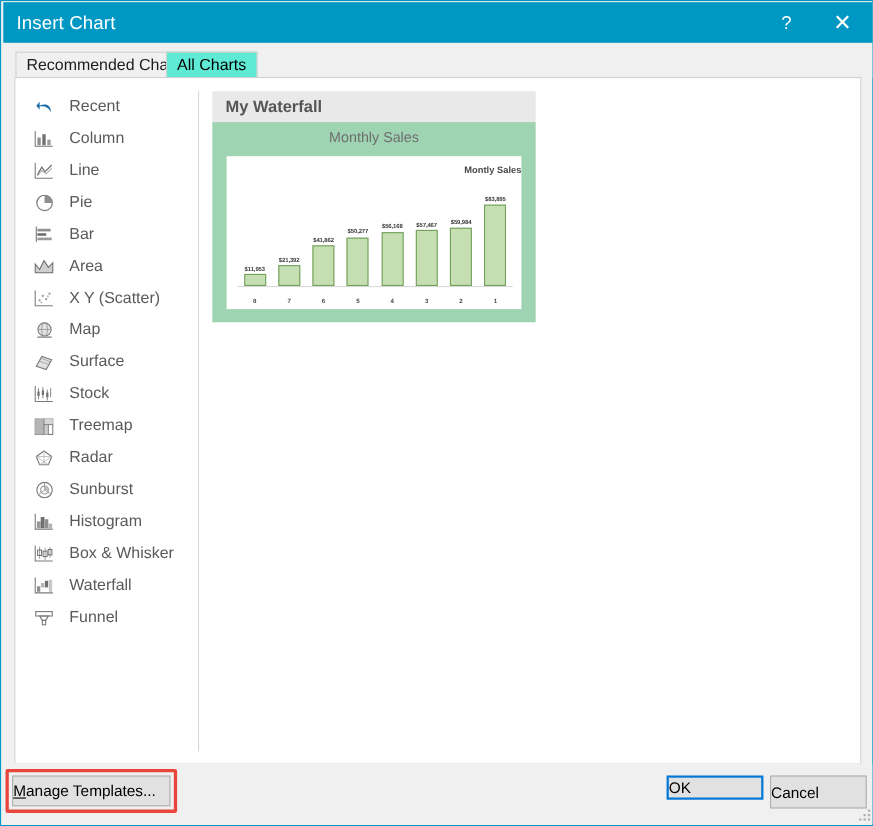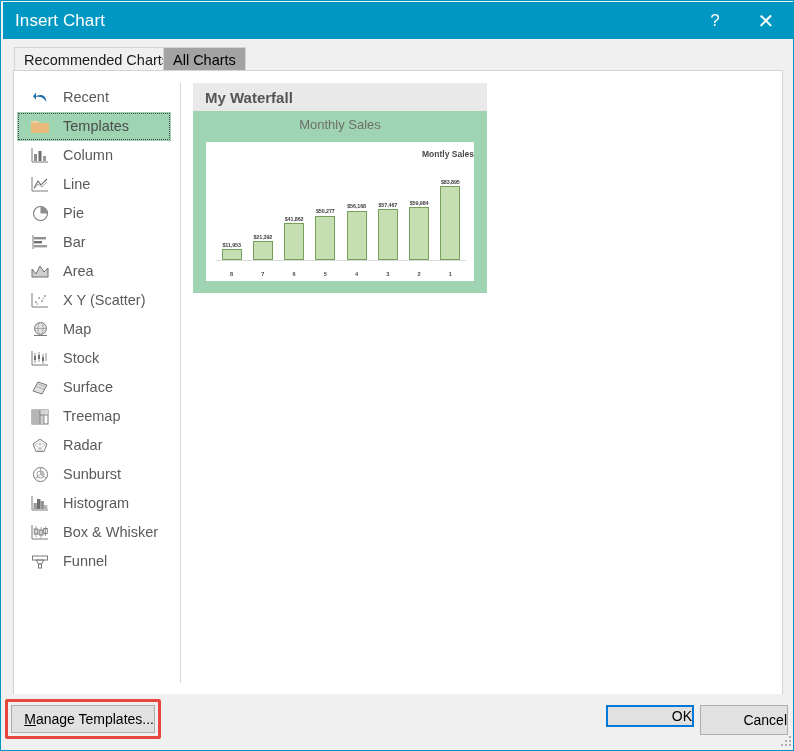--- a/index.html
+++ b/index.html
@@ -61,25 +61,24 @@
     border: 1px solid #d2d2d2;
     border-bottom: none;
     background: #f0f0f0;
     color: #1b1b1b;
     font-size: 14.5px;
     display: flex; align-items: center; justify-content: center;
     padding: 0 9px;
     cursor: default;
   }
   .tab.sel {
-    background: #a3a3a3;
+    background: #5eead4;
     border-color: #d2d2d2;
     height: 25px;
     color: #000;
-    margin-left: 12px;
   }
   .tab-rec { left: 12px; }
   .tab-all { left: 149px; }
 
   
   .panel {
     position: absolute;
     left: 12px; top: 69px;
     width: 770px; height: 625px;
     box-sizing: border-box;
@@ -239,21 +238,21 @@
     border: 3px solid #e8453c;
     border-radius: 2px;
     box-sizing: border-box;
   }
   .btn {
     box-sizing: border-box;
     background: #e1e1e1;
     border: 1px solid #adadad;
     color: #000000;
     font-size: 14px;
-    display: flex; align-items: center; justify-content: flex-end;
+    display: flex; align-items: center; justify-content: flex-start;
     cursor: default;
   }
   .btn-manage {
     width: 144px; height: 28px;
   }
   .btn-manage u { text-decoration: underline; }
   .btn-ok {
     position: absolute;
     right: 100px; top: 11px;
     width: 88px; height: 22px;
@@ -304,29 +303,20 @@
 
       <div class="side-item">
         <span class="ico">
           <svg width="17" height="15" viewBox="0 0 17 15">
               <path d="M4 6 L4 2.5 L1 6.2 L4 9.8 L4 6.8 C9 6.2 12 8 14.5 12 C14 5.5 10 3.6 4 6 Z" fill="#1f6fa8"></path>
             </svg>
         </span>
         <span class="lbl">Recent</span>
       </div>
 
-      <div class="side-item sel">
-        <span class="ico">
-          <svg width="18" height="15" viewBox="0 0 18 15">
-              <path d="M0 2 L7 2 L8.4 4 L18 4 L18 14 L0 14 Z" fill="#e8b97a"></path>
-              <path d="M0 2 L7 2 L8.4 4 L0 4 Z" fill="#f0cd9c"></path>
-            </svg>
-        </span>
-        <span class="lbl">Templates</span>
-      </div>
 
       <div class="side-item">
         <span class="ico">
           <svg width="18" height="17" viewBox="0 0 18 17">
               <path d="M1 1 L1 15 L17 15" stroke="#7a7a7a" fill="none" stroke-width="1"></path>
               <rect x="3" y="7" width="3" height="7" fill="#8e8e8e"></rect>
               <rect x="7.5" y="4" width="3" height="10" fill="#6f6f6f"></rect>
               <rect x="12" y="9" width="3" height="5" fill="#9a9a9a"></rect>
             </svg>
         </span>
@@ -397,39 +387,39 @@
               <ellipse cx="8.5" cy="7.5" rx="2.6" ry="6" fill="none" stroke="#9a9a9a" stroke-width=".8"></ellipse>
               <path d="M2.6 7.5 L14.4 7.5" stroke="#9a9a9a" stroke-width=".8"></path>
               <path d="M2 14.5 L15 14.5" stroke="#7a7a7a" stroke-width="1"></path>
             </svg>
         </span>
         <span class="lbl">Map</span>
       </div>
 
       <div class="side-item">
         <span class="ico">
+          <svg width="18" height="16" viewBox="0 0 18 16">
+              <path d="M2 11 L7 2 L16 5 L11 14 Z" fill="#e0e0e0" stroke="#7a7a7a" stroke-width="1"></path>
+              <path d="M4.6 6.3 L13.2 9.2 M6.6 3.8 L15 7" stroke="#9a9a9a" stroke-width=".7"></path>
+            </svg>
+        </span>
+        <span class="lbl">Surface</span>
+      </div>
+
+      <div class="side-item">
+        <span class="ico">
           <svg width="18" height="17" viewBox="0 0 18 17">
               <path d="M1 1 L1 15 L17 15" stroke="#7a7a7a" fill="none" stroke-width="1"></path>
               <path d="M4 3 L4 13 M8 2 L8 12 M12 4 L12 14 M15 3 L15 11" stroke="#8e8e8e" stroke-width="1"></path>
               <rect x="3" y="6" width="2" height="4" fill="#6f6f6f"></rect>
               <rect x="7" y="5" width="2" height="4" fill="#6f6f6f"></rect>
               <rect x="11" y="7" width="2" height="4" fill="#6f6f6f"></rect>
             </svg>
         </span>
         <span class="lbl">Stock</span>
-      </div>
-
-      <div class="side-item">
-        <span class="ico">
-          <svg width="18" height="16" viewBox="0 0 18 16">
-              <path d="M2 11 L7 2 L16 5 L11 14 Z" fill="#e0e0e0" stroke="#7a7a7a" stroke-width="1"></path>
-              <path d="M4.6 6.3 L13.2 9.2 M6.6 3.8 L15 7" stroke="#9a9a9a" stroke-width=".7"></path>
-            </svg>
-        </span>
-        <span class="lbl">Surface</span>
       </div>
 
       <div class="side-item">
         <span class="ico">
           <svg width="18" height="16" viewBox="0 0 18 16">
               <rect x="1" y="1" width="16" height="14" fill="none" stroke="#7a7a7a" stroke-width="1"></rect>
               <rect x="1" y="1" width="8" height="14" fill="#b5b5b5"></rect>
               <rect x="9" y="1" width="8" height="5" fill="#d6d6d6"></rect>
               <rect x="9" y="6" width="4" height="9" fill="#cccccc"></rect>
               <path d="M9 1 L9 15 M9 6 L17 6 M13 6 L13 15" stroke="#7a7a7a" stroke-width=".8"></path>
@@ -479,20 +469,32 @@
               <path d="M1 1 L1 15 L17 15" stroke="#7a7a7a" fill="none" stroke-width="1"></path>
               <path d="M5 2 L5 13 M10 3 L10 14 M14.5 2.5 L14.5 12" stroke="#8e8e8e" stroke-width=".8"></path>
               <rect x="3.2" y="5" width="3.6" height="5" fill="none" stroke="#6f6f6f" stroke-width=".9"></rect>
               <rect x="8.2" y="6" width="3.6" height="5" fill="none" stroke="#6f6f6f" stroke-width=".9"></rect>
               <rect x="12.8" y="4.5" width="3.4" height="5" fill="none" stroke="#6f6f6f" stroke-width=".9"></rect>
             </svg>
         </span>
         <span class="lbl">Box &amp; Whisker</span>
       </div>
 
+      <div class="side-item">
+        <span class="ico">
+          <svg width="18" height="17" viewBox="0 0 18 17">
+              <path d="M1 1 L1 15 L17 15" stroke="#7a7a7a" fill="none" stroke-width="1"></path>
+              <rect x="2.6" y="9" width="3" height="5" fill="#8e8e8e"></rect>
+              <rect x="6.2" y="6" width="3" height="4" fill="#b5b5b5"></rect>
+              <rect x="9.8" y="4" width="3" height="6" fill="#6f6f6f"></rect>
+              <rect x="13.4" y="3" width="3" height="11" fill="#c8c8c8"></rect>
+            </svg>
+        </span>
+        <span class="lbl">Waterfall</span>
+      </div>
 
       <div class="side-item">
         <span class="ico">
           <svg width="18" height="16" viewBox="0 0 18 16">
               <rect x="1.5" y="2" width="15" height="4" fill="none" stroke="#7a7a7a" stroke-width="1"></rect>
               <path d="M5 6 L13 6 L10.5 10 L7.5 10 Z" fill="none" stroke="#7a7a7a" stroke-width="1"></path>
               <rect x="7.5" y="10" width="3" height="4" fill="none" stroke="#7a7a7a" stroke-width="1"></rect>
             </svg>
         </span>
         <span class="lbl">Funnel</span>

